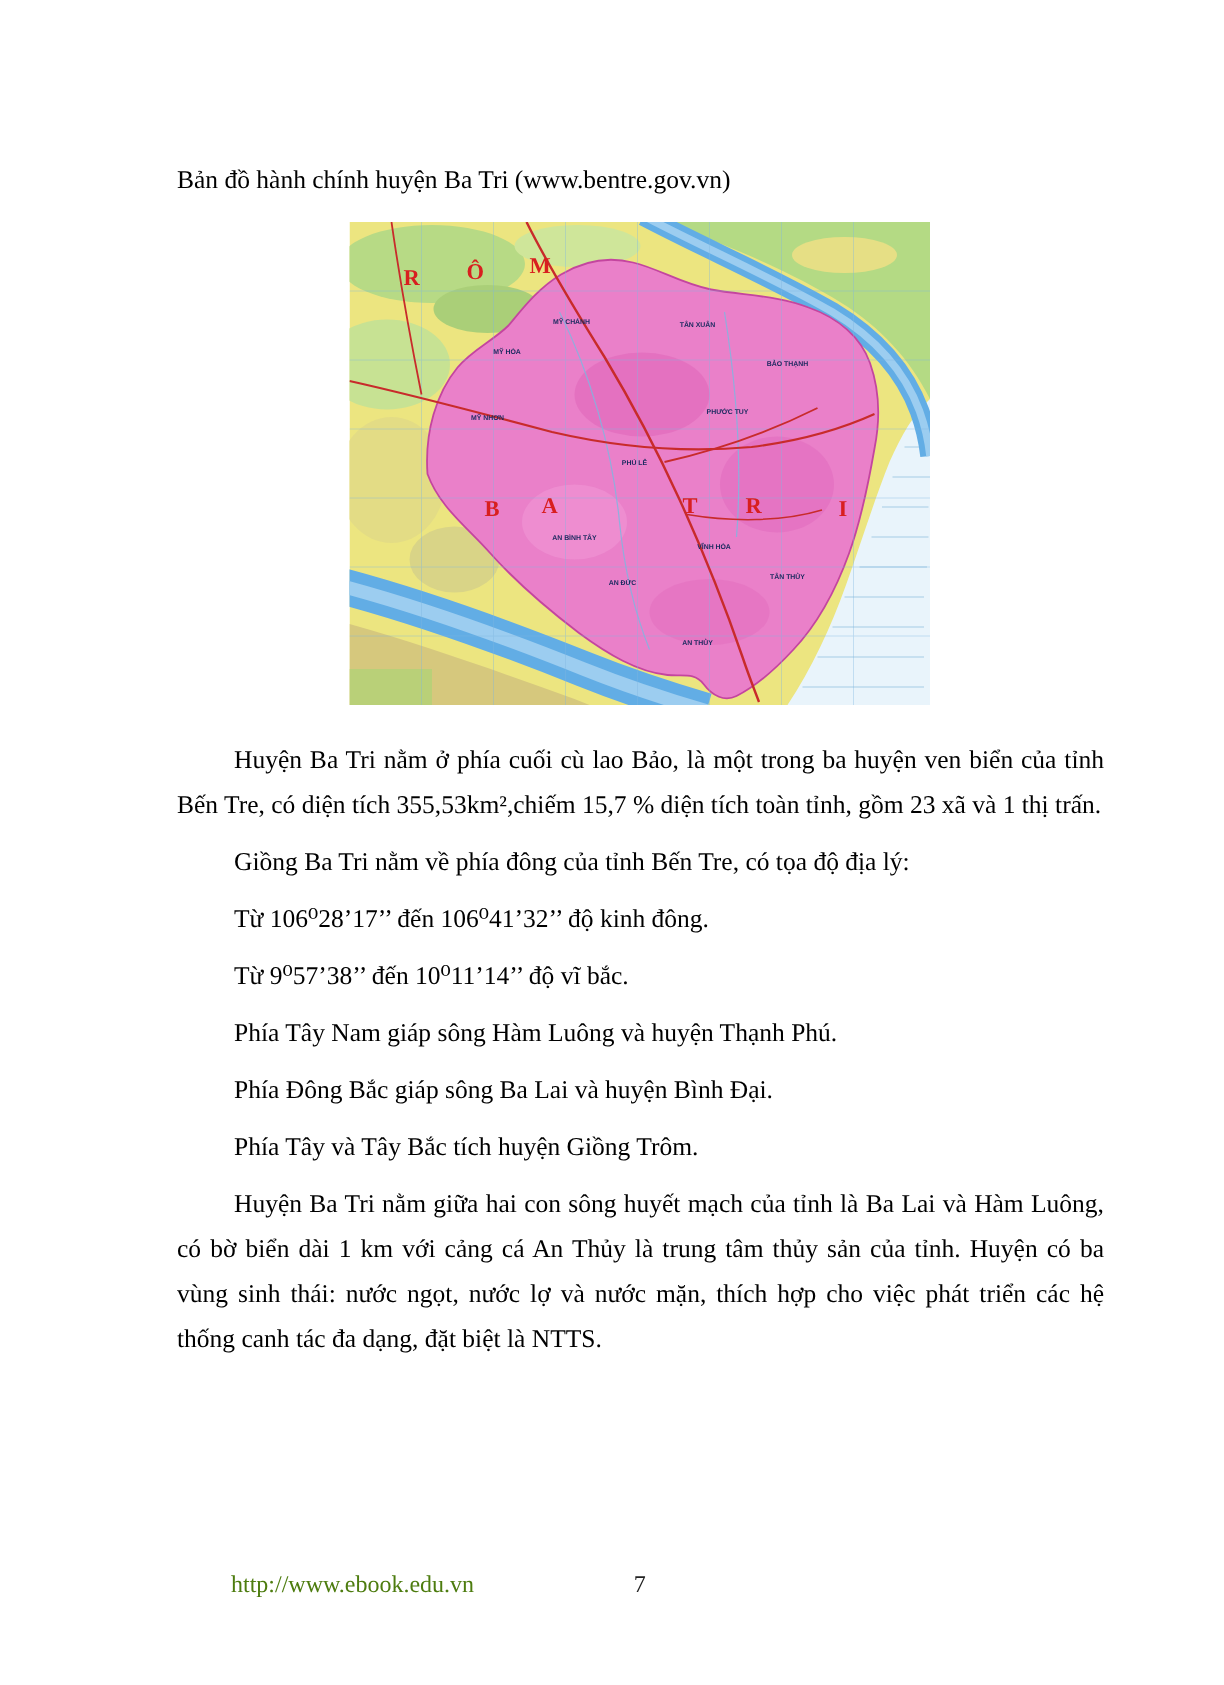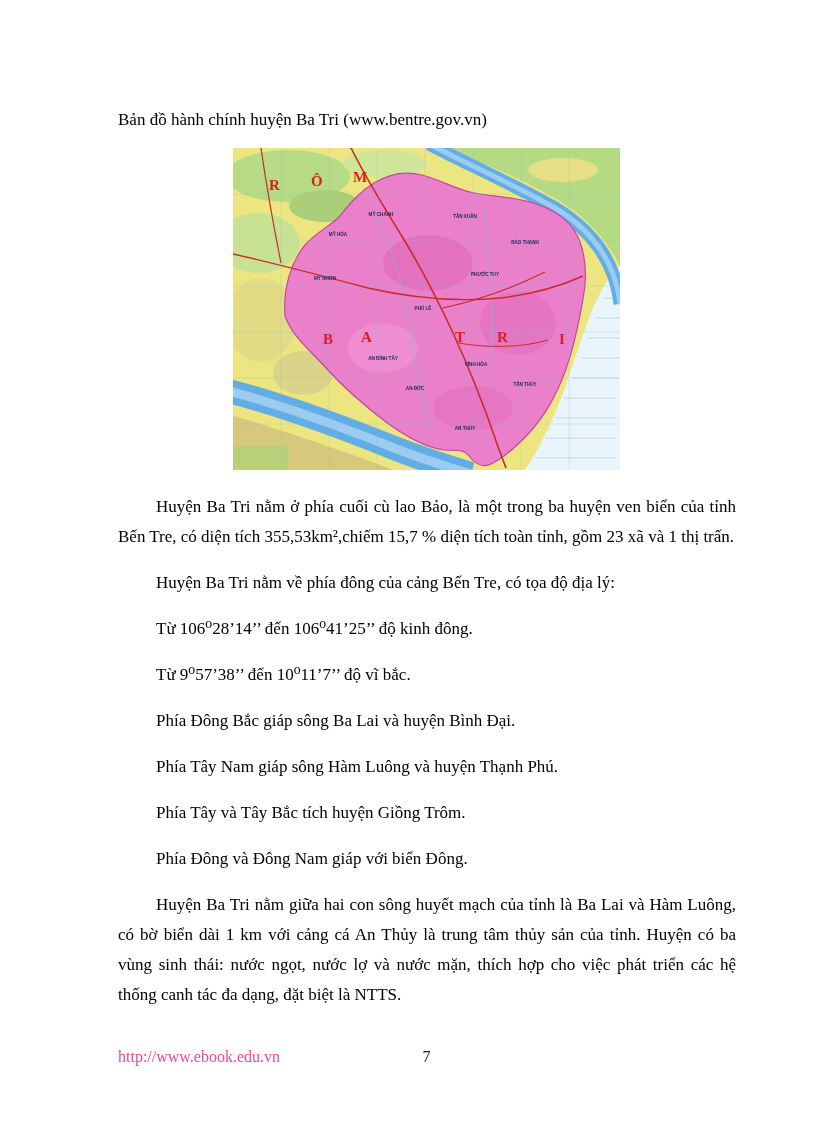--- a/index.html
+++ b/index.html
@@ -12,28 +12,28 @@
     color: #000000;
     overflow: hidden;
     border-radius: 18px;
   }
   .content { position: absolute; left: 118px; top: 108px; width: 618px; }
   .caption { font-size: 17px; line-height: 24px; margin: 0 0 16px 0; }
   .map-wrap { margin-left: 115px; width: 387px; height: 322px; }
   .map-wrap svg { display: block; }
   .bodytext { margin-top: 22px; }
   .bodytext p {
-    margin: 16px 0 8px 0;
+    margin: 0 0 8px 0;
     font-size: 17px;
     line-height: 30px;
     text-indent: 38px;
     text-align: justify;
   }
   .footer { position: absolute; left: 118px; right: 81px; top: 1048px; font-size: 16px; }
-  .footer .url { color: #ec4899; }
+  .footer .url { color: #4d7c0f; margin-left: 36px; }
   .footer .pagenum { position: absolute; left: 0; right: 0; top: 0; text-align: center; color: #222; }
   svg text.red-letter {
     font-family: "Liberation Serif", serif;
     font-weight: bold;
     fill: #d81f1f;
     font-size: 15px;
   }
   svg text.tiny {
     font-family: "Liberation Sans", sans-serif;
     fill: #1c2a60;
@@ -135,27 +135,26 @@
           <text class="tiny" x="243" y="218">VĨNH HÒA</text>
           <text class="tiny" x="292" y="238">TÂN THỦY</text>
           <text class="tiny" x="232" y="282">AN THỦY</text>
           <text class="tiny" x="182" y="242">AN ĐỨC</text>
         </g>
       </svg>
     </div>
 
     <div class="bodytext">
       <p>Huyện Ba Tri nằm ở phía cuối cù lao Bảo, là một trong ba huyện ven biển của tỉnh Bến Tre, có diện tích 355,53km²,chiếm 15,7 % diện tích toàn tỉnh, gồm 23 xã và 1 thị trấn.</p>
-      <p>Huyện Ba Tri nằm về phía đông của cảng Bến Tre, có tọa độ địa lý:</p>
-      <p>Từ 106⁰28’14’’ đến 106⁰41’25’’ độ kinh đông.</p>
-      <p>Từ 9⁰57’38’’ đến 10⁰11’7’’ độ vĩ bắc.</p>
+      <p>Giồng Ba Tri nằm về phía đông của tỉnh Bến Tre, có tọa độ địa lý:</p>
+      <p>Từ 106⁰28’17’’ đến 106⁰41’32’’ độ kinh đông.</p>
+      <p>Từ 9⁰57’38’’ đến 10⁰11’14’’ độ vĩ bắc.</p>
+      <p>Phía Tây Nam giáp sông Hàm Luông và huyện Thạnh Phú.</p>
       <p>Phía Đông Bắc giáp sông Ba Lai và huyện Bình Đại.</p>
-      <p>Phía Tây Nam giáp sông Hàm Luông và huyện Thạnh Phú.</p>
       <p>Phía Tây và Tây Bắc tích huyện Giồng Trôm.</p>
-      <p>Phía Đông và Đông Nam giáp với biển Đông.</p>
       <p>Huyện Ba Tri nằm giữa hai con sông huyết mạch của tỉnh là Ba Lai và Hàm Luông, có bờ biển dài 1 km với cảng cá An Thủy là trung tâm thủy sản của tỉnh. Huyện có ba vùng sinh thái: nước ngọt, nước lợ và nước mặn, thích hợp cho việc phát triển các hệ thống canh tác đa dạng, đặt biệt là NTTS.</p>
     </div>
   </div>
 
   <div class="footer">
     <span class="url">http://www.ebook.edu.vn</span>
     <span class="pagenum">7</span>
   </div>
 </div>
 

